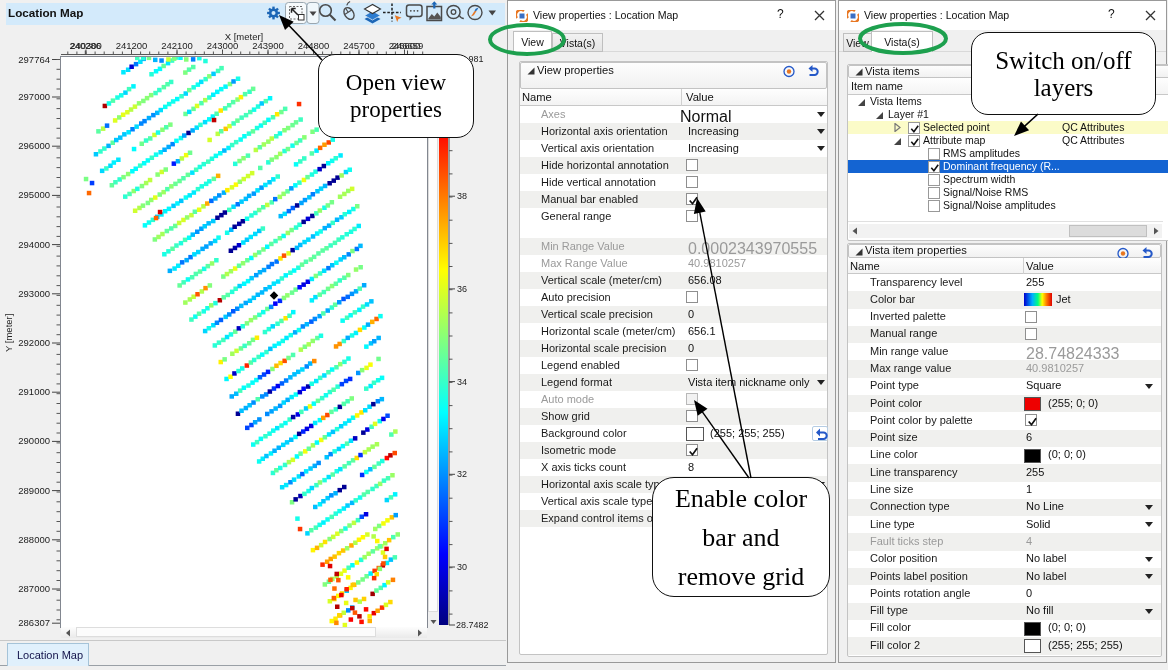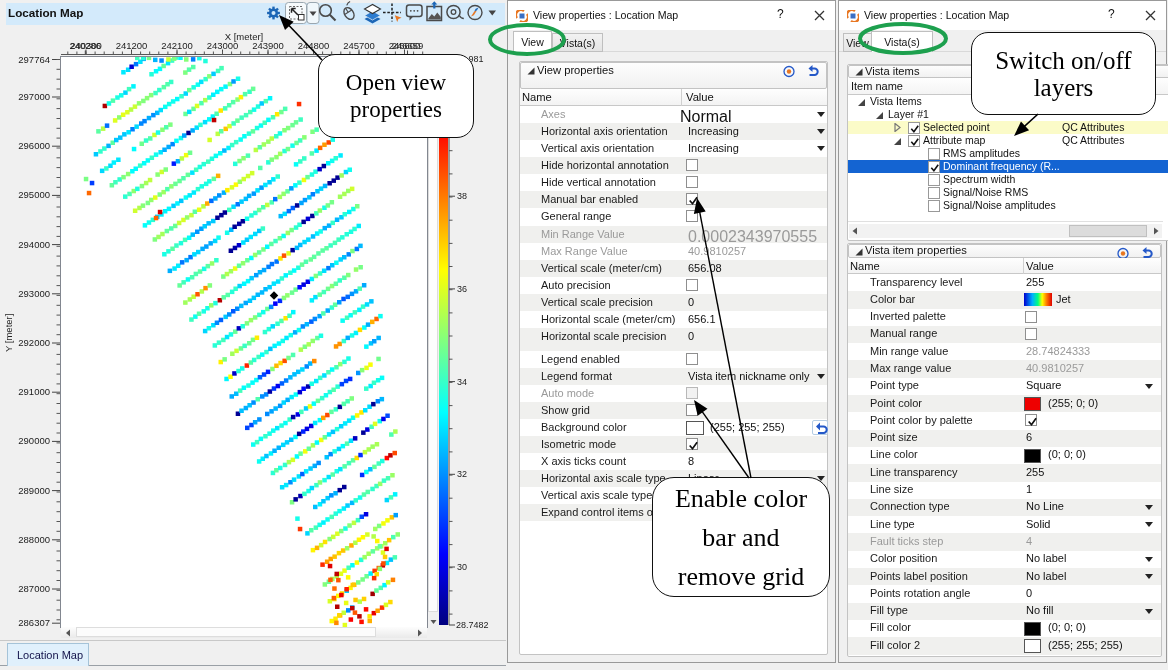--- a/index.html
+++ b/index.html
@@ -1375,21 +1375,21 @@
 <span style="position:absolute;left:166px;top:2px;width:12px;height:12px;background:#fff;border:1px solid #8f8f8f"></span>
       </div>
       <div style="position:relative;height:17px;background:#f0f0ee">
 <span style="position:absolute;left:21px;top:1.5px;font-size:11px;color:#1a1a1a;white-space:nowrap">Manual bar enabled</span>
 <span style="position:absolute;left:166px;top:2px;width:12px;height:12px;background:#fff;border:1px solid #8f8f8f">
           <svg width="13" height="13" style="position:absolute;left:0;top:0">
             <path d="M2.7 6.5 l2.8 3.2 4.6-6.5" stroke="#111" stroke-width="1.7" fill="none"></path>
           </svg>
         </span>
       </div>
-      <div style="position:relative;height:18px;background:#fff">
+      <div style="position:relative;height:30px;background:#fff">
 <span style="position:absolute;left:21px;top:1.5px;font-size:11px;color:#1a1a1a;white-space:nowrap">General range</span>
 <span style="position:absolute;left:166px;top:2px;width:12px;height:12px;background:#fff;border:1px solid #8f8f8f"></span>
       </div>
       <div style="position:relative;height:17px;background:#f0f0ee">
 <span style="position:absolute;left:21px;top:1.5px;font-size:11px;color:#9a9a9a;white-space:nowrap">Min Range Value</span>
 <span style="position:absolute;left:168px;top:1.5px;font-size:16px;color:#9a9a9a;white-space:nowrap">0.0002343970555</span>
       </div>
       <div style="position:relative;height:17px;background:#fff">
 <span style="position:absolute;left:21px;top:1.5px;font-size:11px;color:#9a9a9a;white-space:nowrap">Max Range Value</span>
 <span style="position:absolute;left:168px;top:1.5px;font-size:11px;color:#9a9a9a;white-space:nowrap">40.9810257</span>
@@ -1403,21 +1403,21 @@
 <span style="position:absolute;left:166px;top:2px;width:12px;height:12px;background:#fff;border:1px solid #8f8f8f"></span>
       </div>
       <div style="position:relative;height:17px;background:#f0f0ee">
 <span style="position:absolute;left:21px;top:1.5px;font-size:11px;color:#1a1a1a;white-space:nowrap">Vertical scale precision</span>
 <span style="position:absolute;left:168px;top:1.5px;font-size:11px;color:#111;white-space:nowrap">0</span>
       </div>
       <div style="position:relative;height:17px;background:#fff">
 <span style="position:absolute;left:21px;top:1.5px;font-size:11px;color:#1a1a1a;white-space:nowrap">Horizontal scale (meter/cm)</span>
 <span style="position:absolute;left:168px;top:1.5px;font-size:11px;color:#111;white-space:nowrap">656.1</span>
       </div>
-      <div style="position:relative;height:23px;background:#f0f0ee">
+      <div style="position:relative;height:17px;background:#f0f0ee">
 <span style="position:absolute;left:21px;top:1.5px;font-size:11px;color:#1a1a1a;white-space:nowrap">Horizontal scale precision</span>
 <span style="position:absolute;left:168px;top:1.5px;font-size:11px;color:#111;white-space:nowrap">0</span>
       </div>
       <div style="position:relative;height:17px;background:#fff">
 <span style="position:absolute;left:21px;top:1.5px;font-size:11px;color:#1a1a1a;white-space:nowrap">Legend enabled</span>
 <span style="position:absolute;left:166px;top:2px;width:12px;height:12px;background:#fff;border:1px solid #8f8f8f"></span>
       </div>
       <div style="position:relative;height:17px;background:#f0f0ee">
 <span style="position:absolute;left:21px;top:1.5px;font-size:11px;color:#1a1a1a;white-space:nowrap">Legend format</span>
 <span style="position:absolute;left:168px;top:1.5px;font-size:11px;color:#111;white-space:nowrap">Vista item nickname only</span>
@@ -1602,21 +1602,21 @@
       <div style="position:relative;height:17.3px;background:#fff">
 <span style="position:absolute;left:22px;top:1.5px;font-size:11px;color:#1a1a1a;white-space:nowrap">Inverted palette</span>
 <span style="position:absolute;left:177px;top:2px;width:12px;height:12px;background:#fff;border:1px solid #8f8f8f"></span>
       </div>
       <div style="position:relative;height:17.3px;background:#f0f0ee">
 <span style="position:absolute;left:22px;top:1.5px;font-size:11px;color:#1a1a1a;white-space:nowrap">Manual range</span>
 <span style="position:absolute;left:177px;top:2px;width:12px;height:12px;background:#fff;border:1px solid #8f8f8f"></span>
       </div>
       <div style="position:relative;height:17.3px;background:#fff">
 <span style="position:absolute;left:22px;top:1.5px;font-size:11px;color:#1a1a1a;white-space:nowrap">Min range value</span>
-<span style="position:absolute;left:178px;top:1.5px;font-size:11px;color:#9a9a9a;white-space:nowrap">28.74824333</span>
+<span style="position:absolute;left:178px;top:1.5px;font-size:16px;color:#9a9a9a;white-space:nowrap">28.74824333</span>
       </div>
       <div style="position:relative;height:17.3px;background:#f0f0ee">
 <span style="position:absolute;left:22px;top:1.5px;font-size:11px;color:#1a1a1a;white-space:nowrap">Max range value</span>
 <span style="position:absolute;left:178px;top:1.5px;font-size:11px;color:#9a9a9a;white-space:nowrap">40.9810257</span>
       </div>
       <div style="position:relative;height:17.3px;background:#fff">
 <span style="position:absolute;left:22px;top:1.5px;font-size:11px;color:#1a1a1a;white-space:nowrap">Point type</span>
 <span style="position:absolute;left:178px;top:1.5px;font-size:11px;color:#111;white-space:nowrap">Square</span>
         <span style="position:absolute;left:297px;top:6px;width:0;height:0;border-left:4.5px solid transparent;border-right:4.5px solid transparent;border-top:5px solid #222"></span>
       </div>

